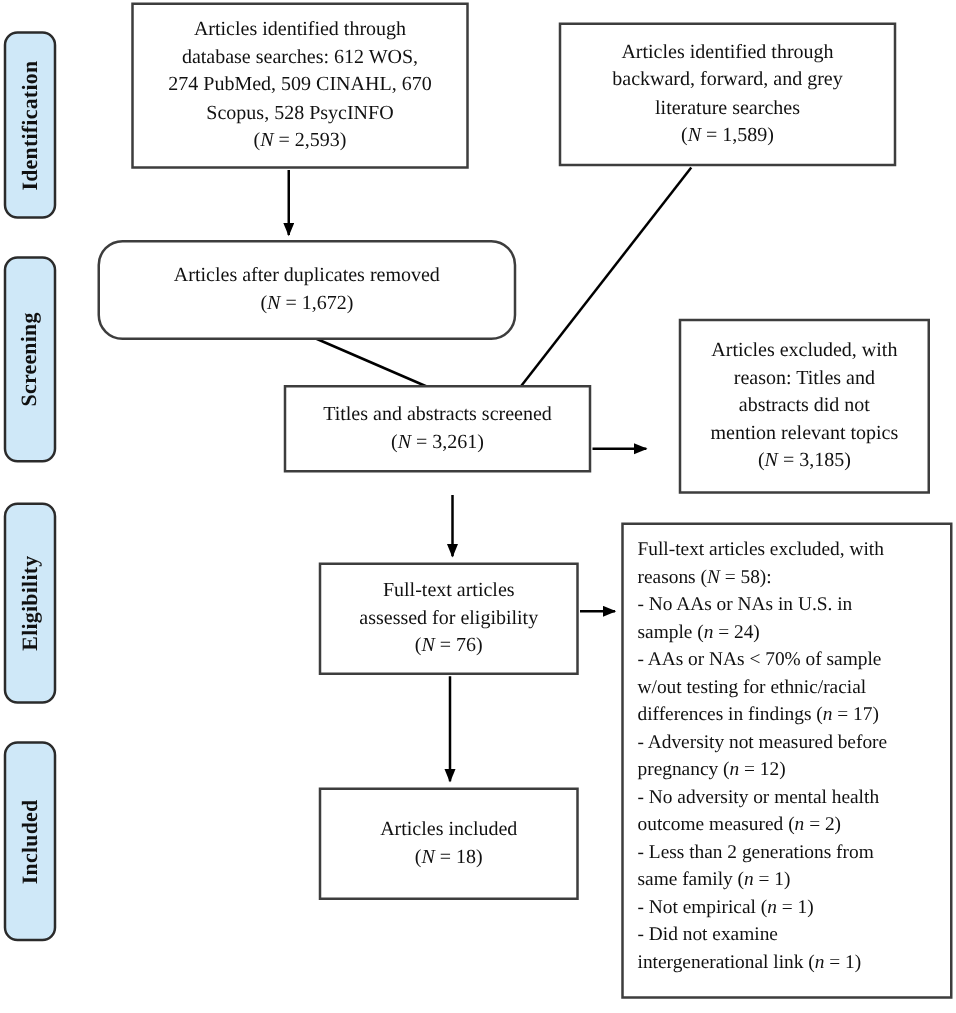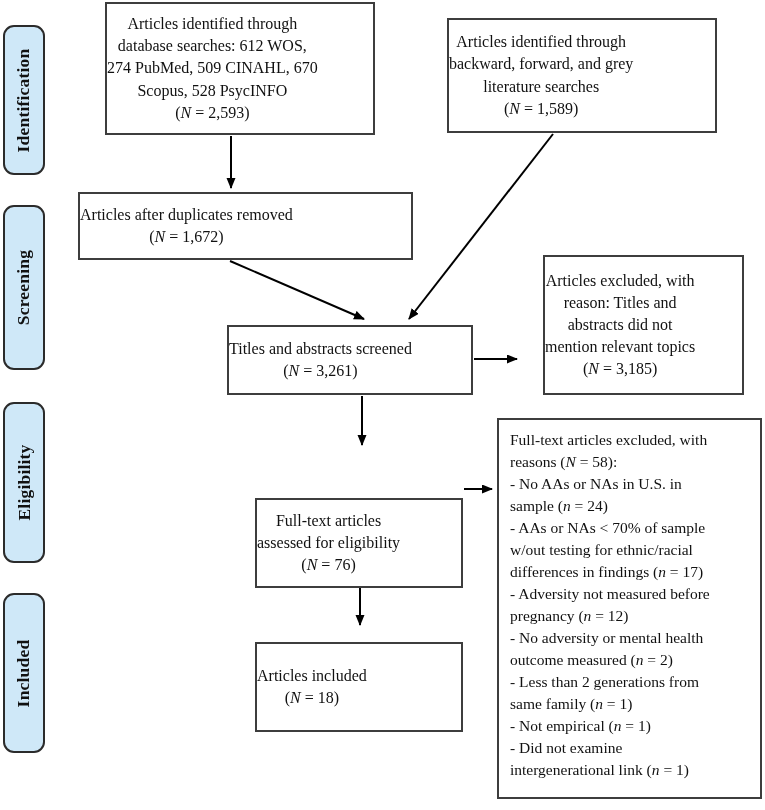--- a/index.html
+++ b/index.html
@@ -17,20 +17,21 @@
     left: 0; top: 0;
     width: 765px; height: 810px;
     pointer-events: none;
   }
   .flow-box {
     position: absolute;
     background: #ffffff;
     border: 2px solid #3d3d3d;
     display: flex;
     align-items: center;
+    justify-content: center;
     box-sizing: border-box;
   }
   .flow-box .txt {
     white-space: pre-line;
     text-align: center;
     font-size: 16px;
     line-height: 1.38;
   }
   .flow-box.align-left {
     align-items: flex-start;
@@ -103,39 +104,39 @@
 (<i>N</i> = 2,593)</span>
   </div>
 
   <div class="flow-box" style="left:447px; top:18px; width:270px; height:115px;">
     <span class="txt">Articles identified through
 backward, forward, and grey
 literature searches
 (<i>N</i> = 1,589)</span>
   </div>
 
-  <div class="flow-box" style="left:78px; top:192px; width:335px; height:68px;">
+  <div class="flow-box" style="left:78px; top:192px; width:335px; height:80px;border-radius:20px;">
     <span class="txt">Articles after duplicates removed
 (<i>N</i> = 1,672)</span>
   </div>
 
-  <div class="flow-box" style="left:227px; top:325px; width:246px; height:70px;">
+  <div class="flow-box" style="left:227px; top:308px; width:246px; height:70px;">
     <span class="txt">Titles and abstracts screened
 (<i>N</i> = 3,261)</span>
   </div>
 
   <div class="flow-box" style="left:543px; top:255px; width:201px; height:140px;">
     <span class="txt">Articles excluded, with
 reason: Titles and
 abstracts did not
 mention relevant topics
 (<i>N</i> = 3,185)</span>
   </div>
 
-  <div class="flow-box" style="left:255px; top:450px; width:208px; height:90px;margin-top:48px;">
+  <div class="flow-box" style="left:255px; top:450px; width:208px; height:90px;">
     <span class="txt">Full-text articles
 assessed for eligibility
 (<i>N</i> = 76)</span>
   </div>
 
   <div class="flow-box align-left" style="left:497px; top:418px; width:265px; height:381px;">
     <span class="txt">Full-text articles excluded, with
 reasons (<i>N</i> = 58):
 - No AAs or NAs in U.S. in
 sample (<i>n</i> = 24)
@@ -146,18 +147,18 @@
 pregnancy (<i>n</i> = 12)
 - No adversity or mental health
 outcome measured (<i>n</i> = 2)
 - Less than 2 generations from
 same family (<i>n</i> = 1)
 - Not empirical (<i>n</i> = 1)
 - Did not examine
 intergenerational link (<i>n</i> = 1)</span>
   </div>
 
-  <div class="flow-box" style="left:255px; top:630px; width:208px; height:90px;margin-top:12px;">
+  <div class="flow-box" style="left:255px; top:630px; width:208px; height:90px;">
     <span class="txt">Articles included
 (<i>N</i> = 18)</span>
   </div>
 
 </div>
 
 </body></html>

